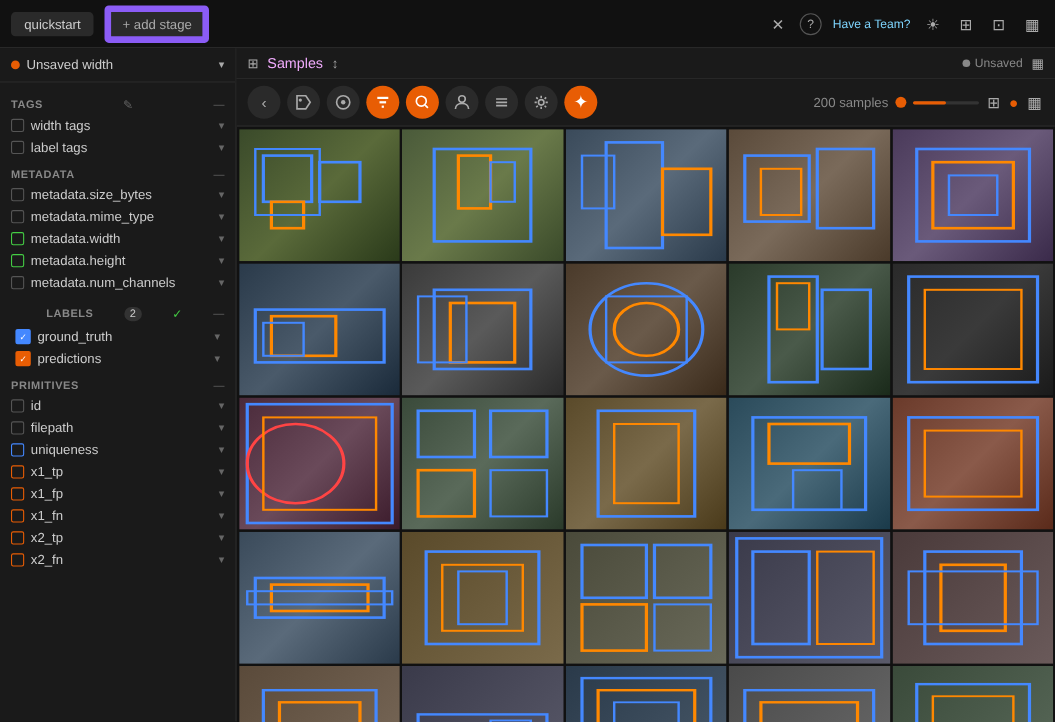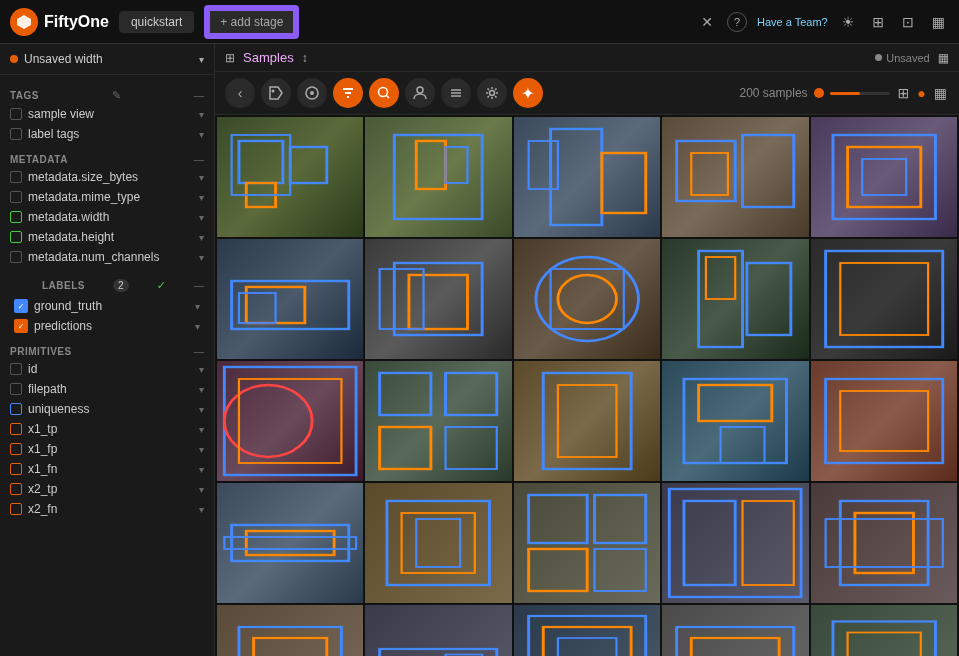--- a/index.html
+++ b/index.html
@@ -115,28 +115,20 @@
     .img-zebra { background: linear-gradient(135deg, #4a4a4a 0%, #6a6a6a 100%); }
     .img-last { background: linear-gradient(135deg, #3a4a3a 0%, #5a6a5a 100%); }
 
     
     .grid-item svg { position: absolute; top: 0; left: 0; width: 100%; height: 100%; }
   </style>
 </head>
 <body>
 
 <div id="topbar">
-  <div id="logo">
-    <div id="logo-icon">
-      <svg width="18" height="18" viewBox="0 0 18 18">
-          <polygon points="9,2 16,6 16,12 9,16 2,12 2,6" fill="white" opacity="0.9"></polygon>
-        </svg>
-    </div>
-    <span id="app-name">FiftyOne</span>
-  </div>
   <div id="quickstart-tab">quickstart</div>
   <div id="add-stage-btn">
     <span>+ add stage</span>
   </div>
   <div id="topbar-spacer"></div>
   <span id="close-icon-btn">✕</span>
   <span id="help-icon-btn" style="border:1px solid #555;border-radius:50%;width:20px;height:20px;display:flex;align-items:center;justify-content:center;font-size:11px;">?</span>
   <span id="have-team">Have a Team?</span>
   <span class="topbar-icon">☀</span>
   <span class="topbar-icon">⊞</span>
@@ -157,21 +149,21 @@
     <div id="filter-section">
 
       <div class="filter-group">
         <div class="filter-group-header">
           <span class="filter-group-title">TAGS</span>
           <span class="edit-icon">✎</span>
           <span class="filter-chevron">—</span>
         </div>
         <div class="filter-item">
           <div class="filter-checkbox"></div>
-          <span class="filter-item-label">sample view</span>
+          <span class="filter-item-label">width tags</span>
           <span class="filter-chevron">▾</span>
         </div>
         <div class="filter-item">
           <div class="filter-checkbox"></div>
           <span class="filter-item-label">label tags</span>
           <span class="filter-chevron">▾</span>
         </div>
       </div>
 
       <div class="filter-group">

